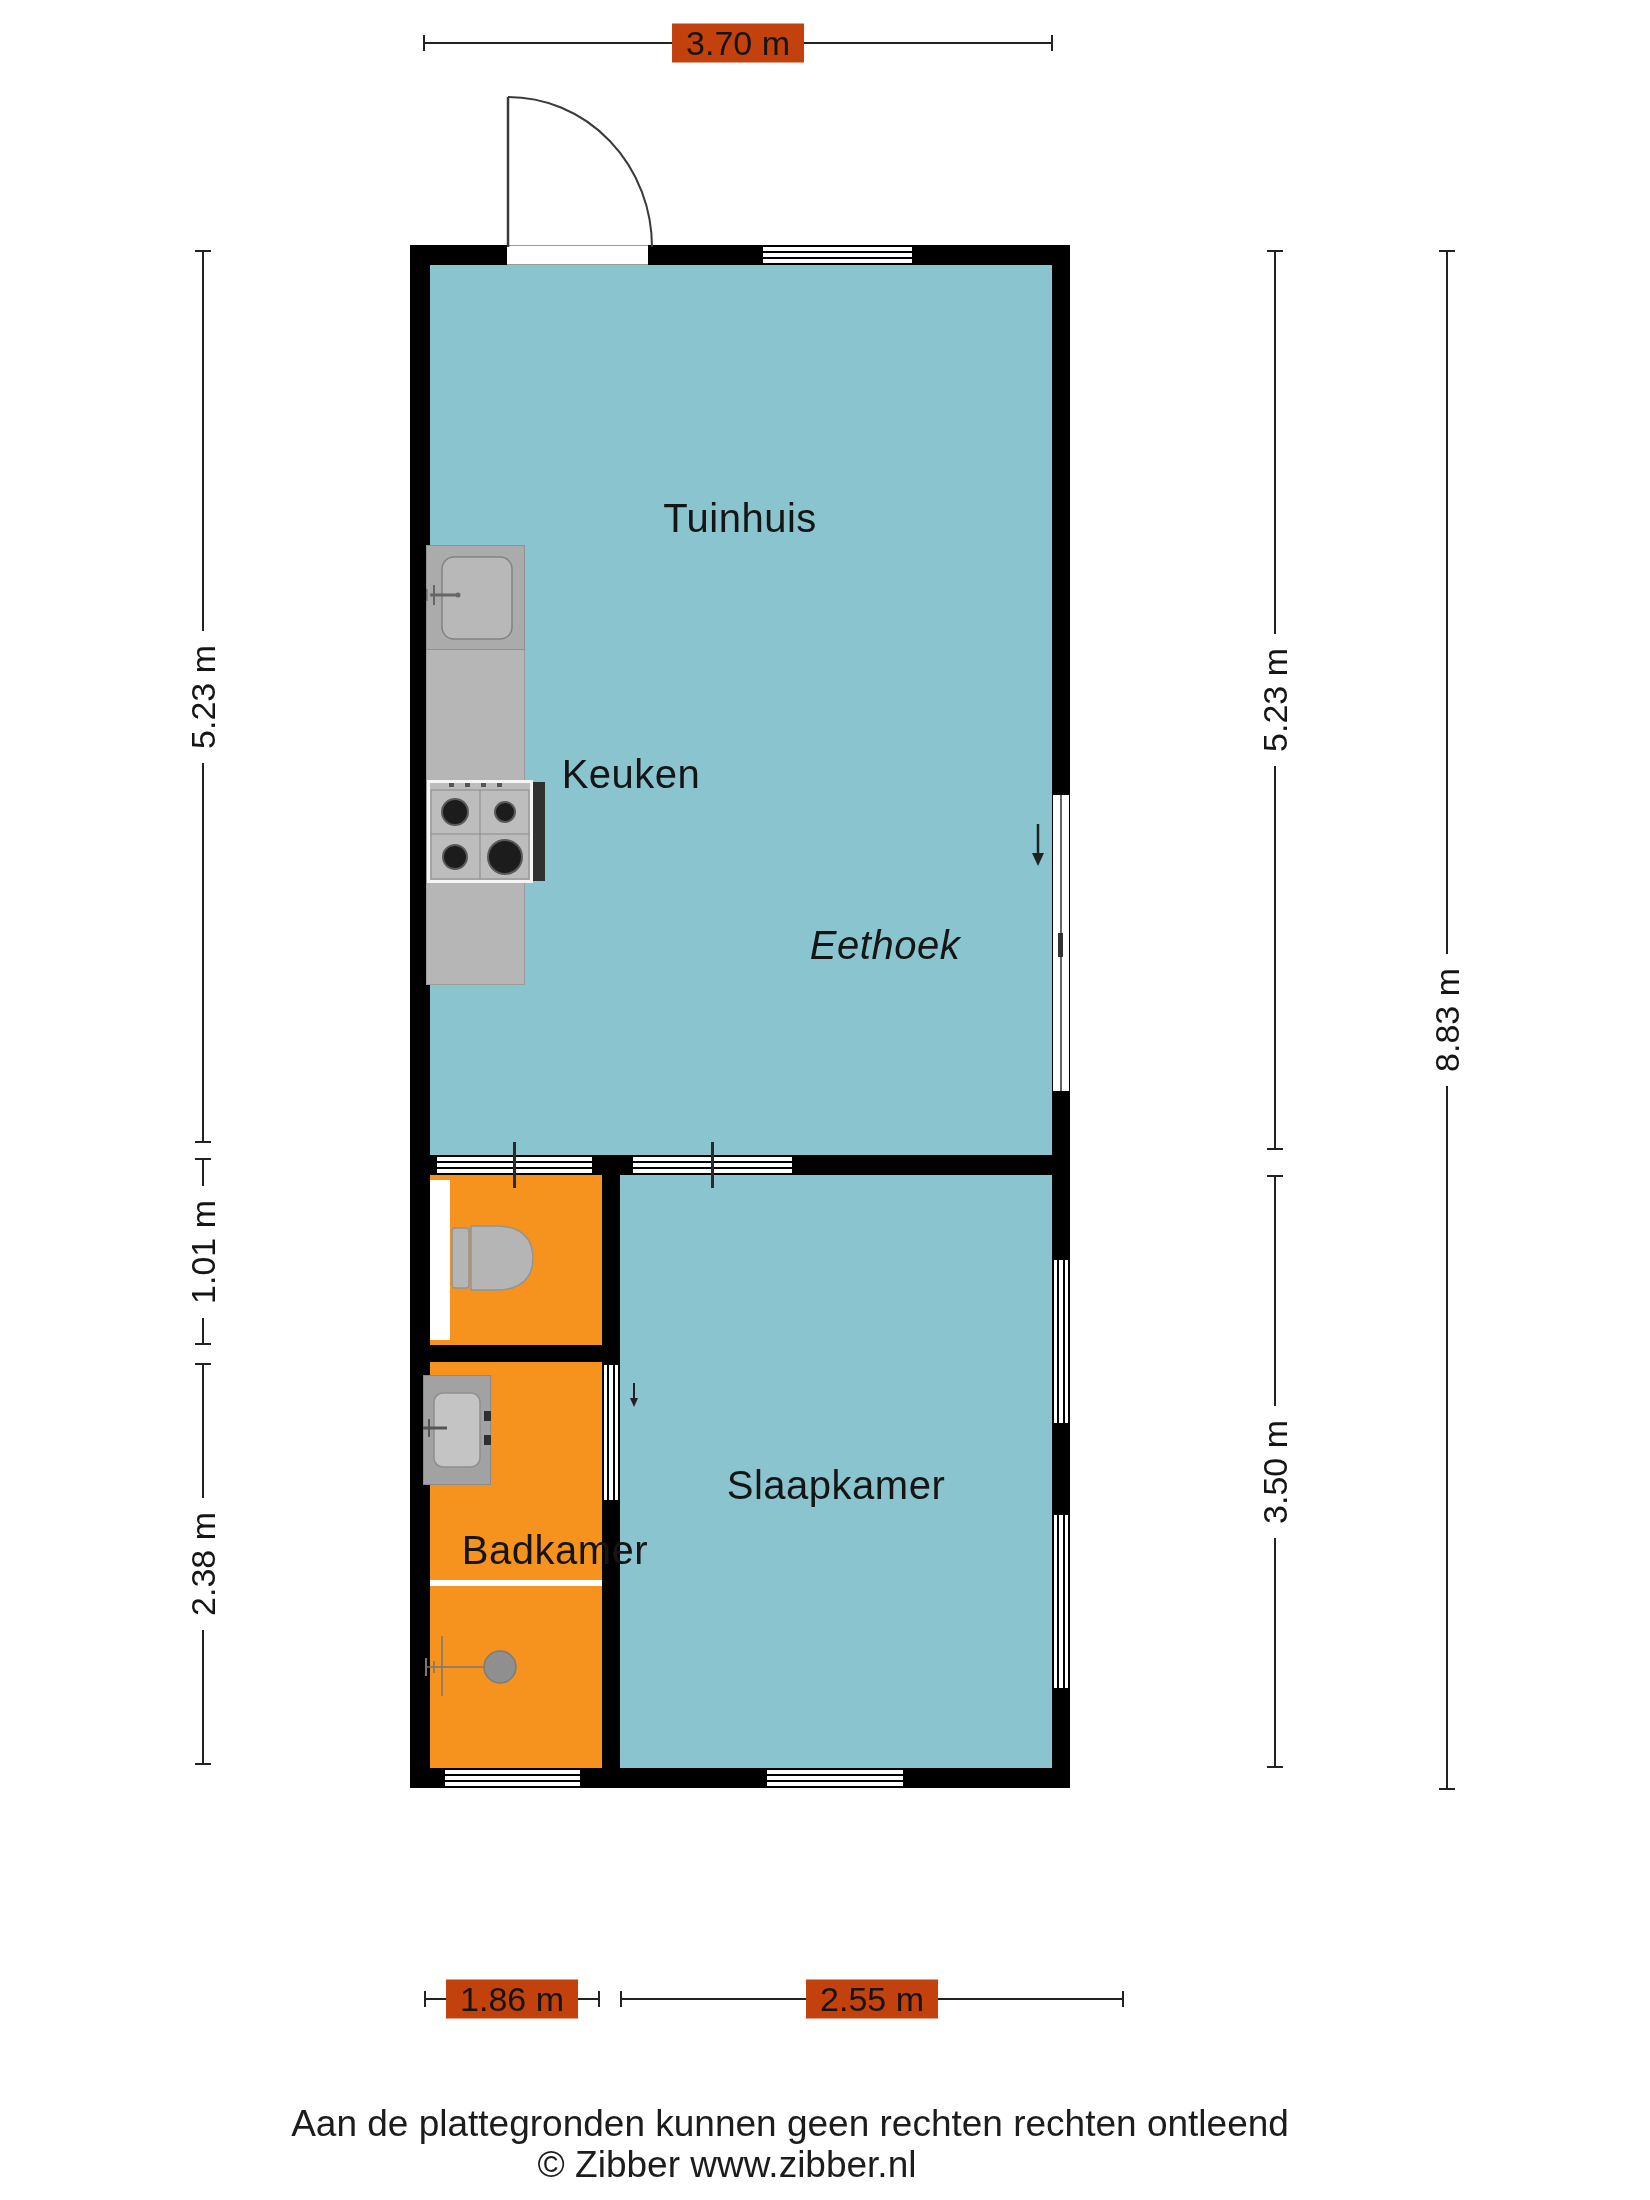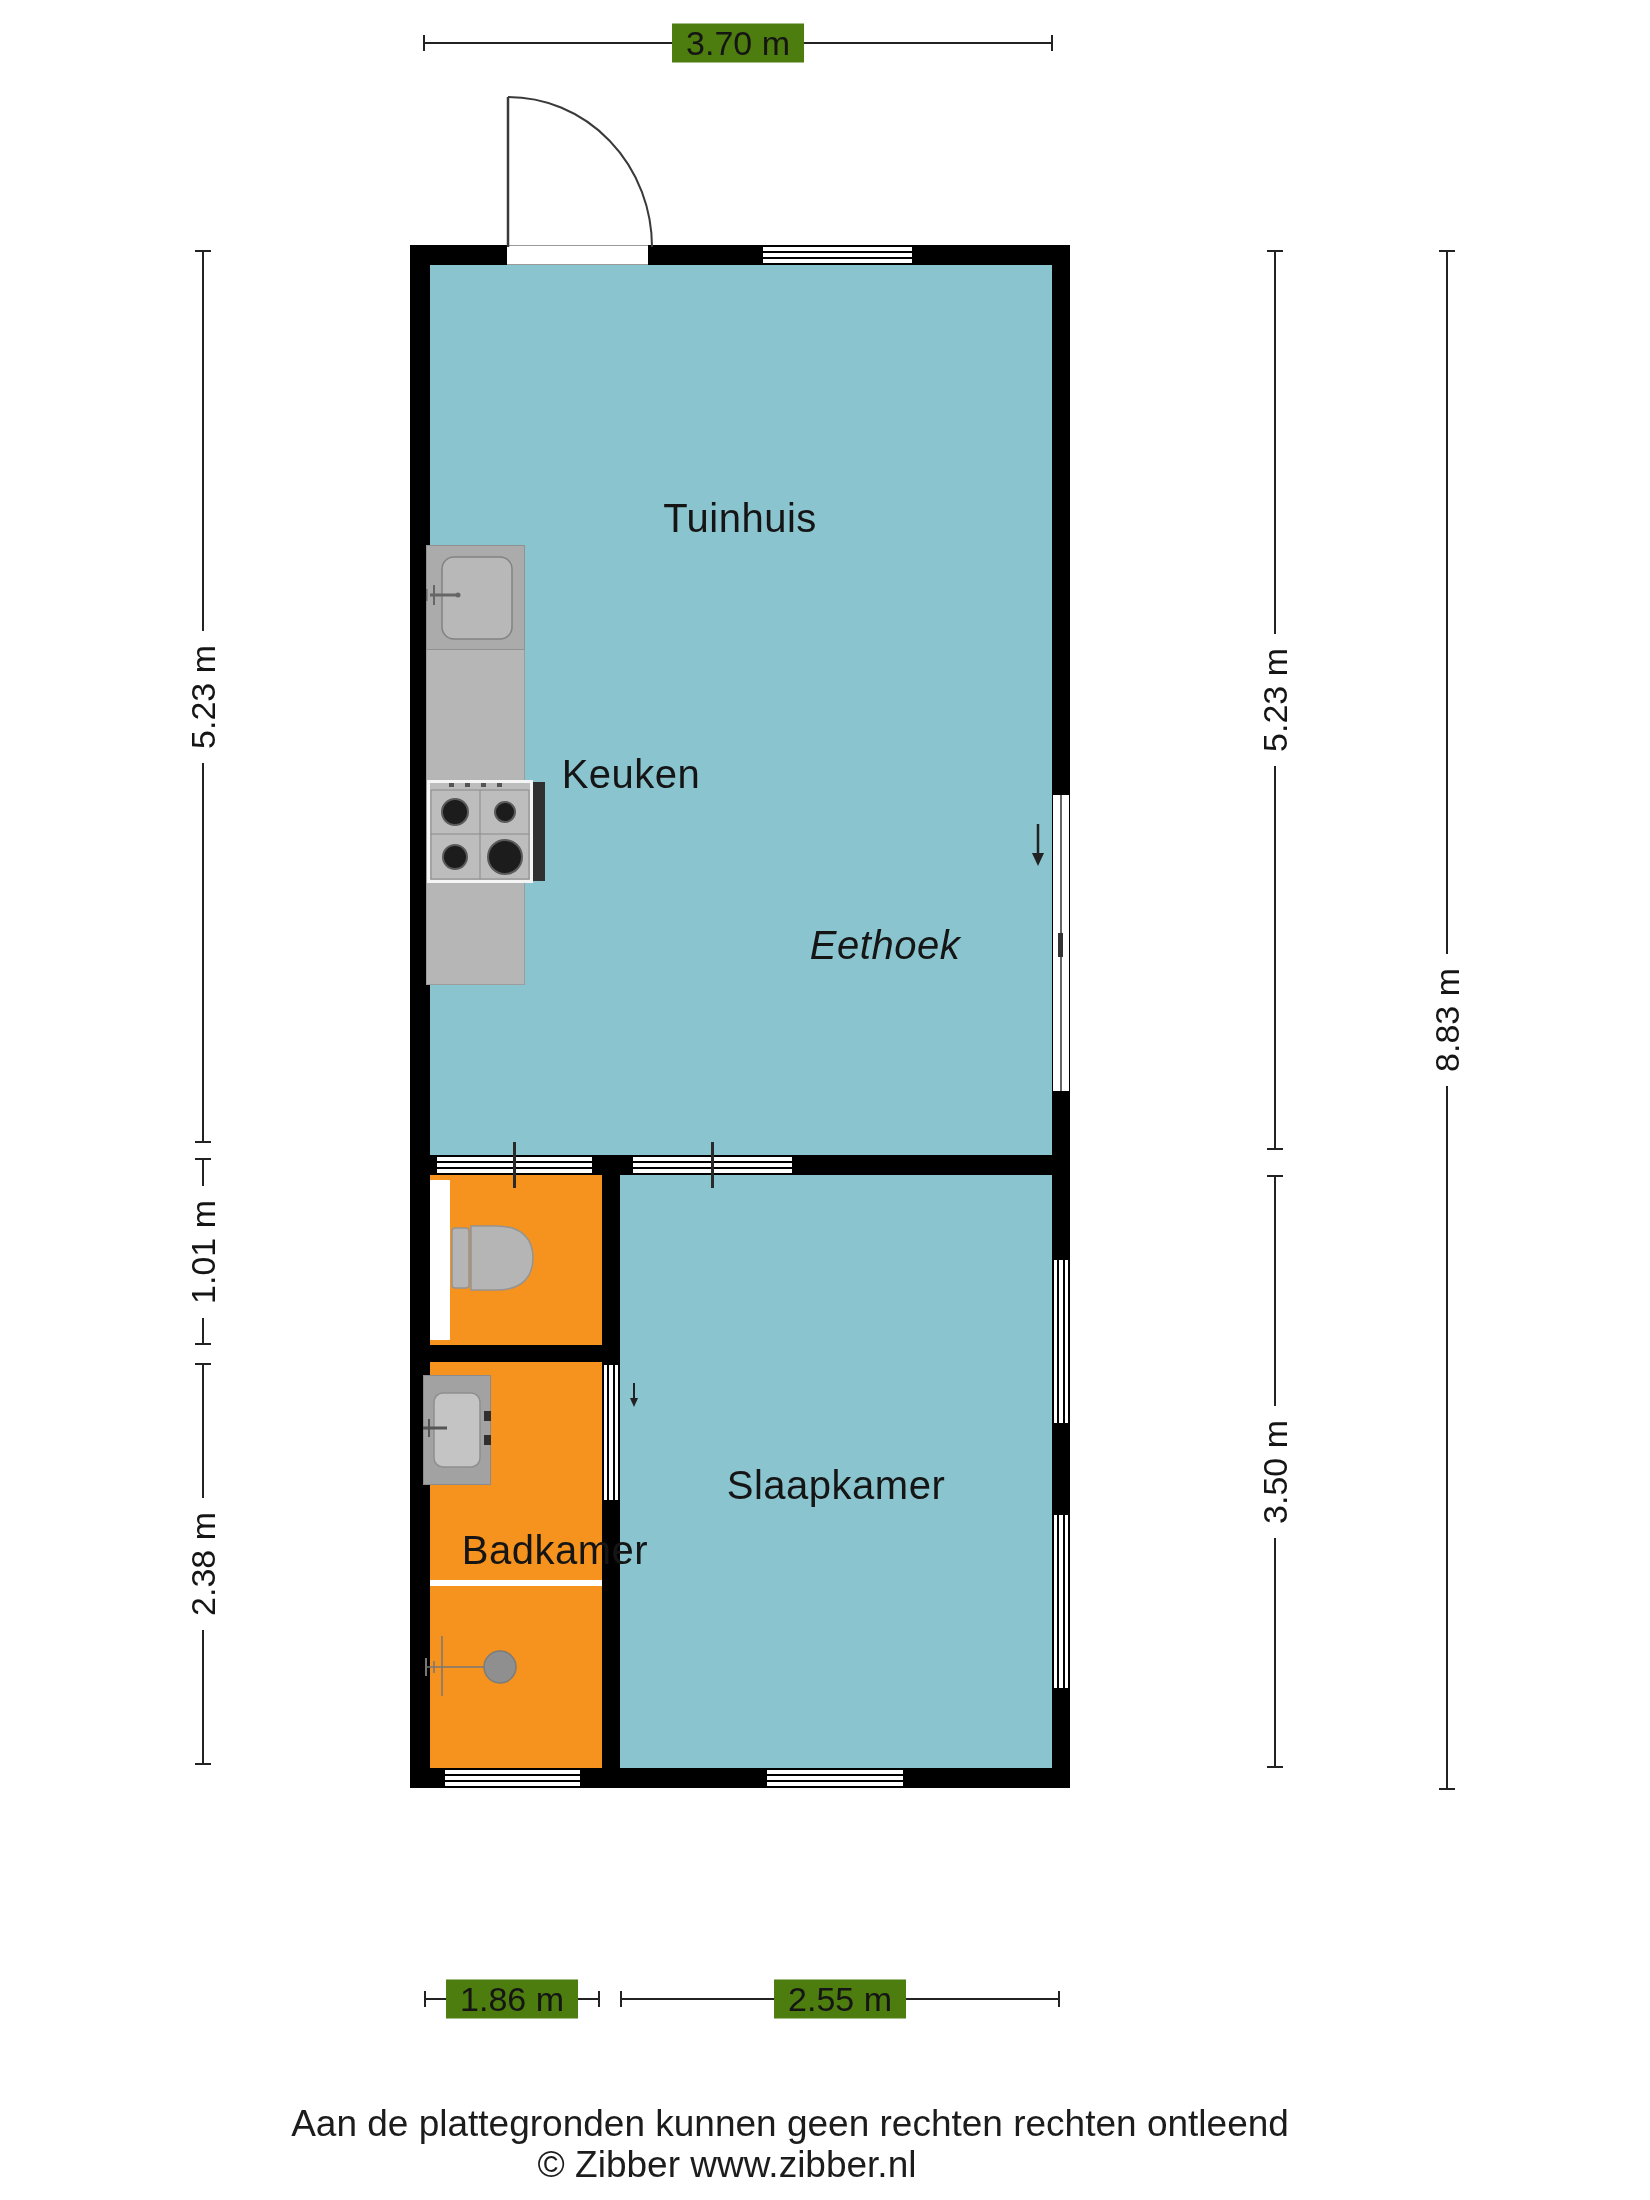--- a/index.html
+++ b/index.html
@@ -27,21 +27,21 @@
   .slide-v::before{content:"";position:absolute;top:0;bottom:0;left:7px;width:2px;background:#666;}
   .leaf{background:#2a2a2a;}
   
   .room-lbl{position:absolute;transform:translate(-50%,-50%);font-size:40px;letter-spacing:.5px;
             color:#151515;white-space:nowrap;}
   
   .dim-h{position:absolute;height:16px;}
   .dim-h .line{position:absolute;left:0;right:0;top:7px;height:2px;background:#222;}
   .dim-h .tick{position:absolute;width:2px;height:16px;top:0;background:#222;}
   .dim-h .tick.l{left:0;} .dim-h .tick.r{right:0;}
-  .dim-h .lbl{position:absolute;top:8px;left:50%;transform:translate(-50%,-50%);background:#4d7c0f;
+  .dim-h .lbl{position:absolute;top:8px;left:50%;transform:translate(-50%,-50%);background:#c2410c;
               padding:0 14px;font-size:34px;color:#151515;white-space:nowrap;}
   .dim-v{position:absolute;width:16px;}
   .dim-v .line{position:absolute;top:0;bottom:0;left:7px;width:2px;background:#222;}
   .dim-v .tick{position:absolute;height:2px;width:16px;left:0;background:#222;}
   .dim-v .tick.t{top:0;} .dim-v .tick.b{bottom:0;}
   .dim-v .lbl{position:absolute;left:8px;top:50%;transform:translate(-50%,-50%) rotate(-90deg);
               background:#fff;padding:0 14px;font-size:34px;color:#151515;white-space:nowrap;}
   .footer-line{position:absolute;transform:translate(-50%,-50%);font-size:37px;color:#1c1c1c;white-space:nowrap;}
 </style>
 </head>
@@ -152,21 +152,21 @@
     <div class="tick r"></div>
     <span class="lbl">3.70 m</span>
   </div>
 
   <div class="dim-h" style="left:424px;top:1991px;width:176px;">
     <div class="line"></div>
     <div class="tick l"></div>
     <div class="tick r"></div>
     <span class="lbl">1.86 m</span>
   </div>
-  <div class="dim-h" style="left:620px;top:1991px;width:440px;">
+  <div class="dim-h" style="left:620px;top:1991px;width:504px;">
     <div class="line"></div>
     <div class="tick l"></div>
     <div class="tick r"></div>
     <span class="lbl">2.55 m</span>
   </div>
 
   <div class="dim-v" style="left:195px;top:250px;height:893px;">
     <div class="line"></div>
     <div class="tick t"></div>
     <div class="tick b"></div>

